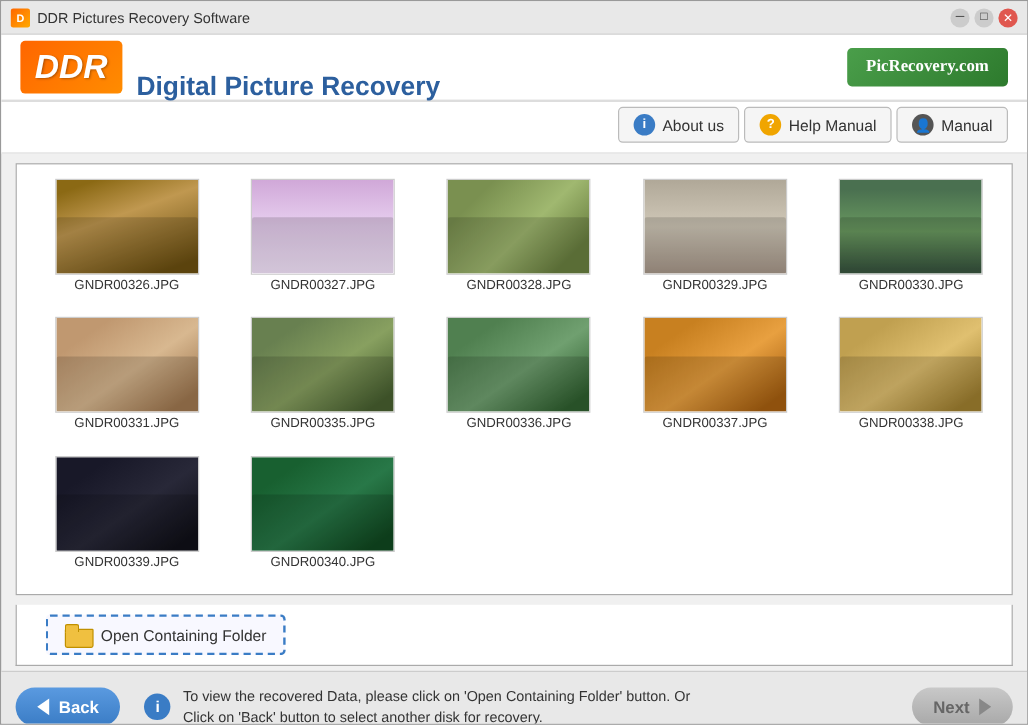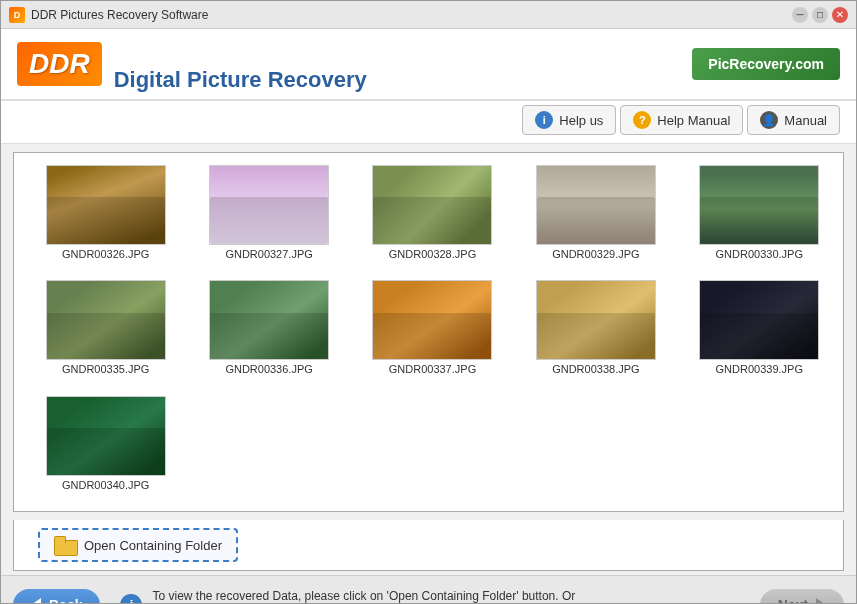--- a/index.html
+++ b/index.html
@@ -59,21 +59,21 @@
       background: #ccc;
       color: #333;
     }
     .title-btn.minimize { background: #ccc; }
     .title-btn.maximize { background: #ccc; }
     .title-btn.close { background: #e0574f; color: white; }
 
     
     .header {
       background: white;
-      height: 72px;
+      height: 56px;
       display: flex;
       align-items: center;
       justify-content: space-between;
       padding: 0 16px;
       border-bottom: 2px solid #ddd;
     }
     .logo-area {
       display: flex;
       align-items: center;
       gap: 12px;
@@ -101,20 +101,21 @@
     }
     .picrecovery-btn {
       background: linear-gradient(135deg, #4a9e4a, #2d7a2d);
       color: white;
       border: none;
       padding: 8px 16px;
       border-radius: 4px;
       font-size: 14px;
       font-weight: bold;
       cursor: pointer;
+      font-family: Liberation Serif, serif;
     }
 
     
     .nav-row {
       background: white;
       display: flex;
       justify-content: flex-end;
       padding: 4px 16px 8px;
       gap: 4px;
       border-bottom: 1px solid #ddd;
@@ -374,21 +375,21 @@
     <div class="logo-text">Digital Picture Recovery</div>
   </div>
   <div class="header-right">
     <button class="picrecovery-btn">PicRecovery.com</button>
   </div>
 </div>
 
 <div class="nav-row">
   <button class="nav-btn">
     <span class="nav-btn-icon info-icon">i</span>
-    <span>Help us</span>
+    <span>About us</span>
   </button>
   <button class="nav-btn">
     <span class="nav-btn-icon question-icon">?</span>
     <span>Help Manual</span>
   </button>
   <button class="nav-btn">
     <span class="nav-btn-icon support-icon">👤</span>
     <span>Manual</span>
   </button>
 </div>
@@ -418,20 +419,26 @@
         <div class="photo-thumb">
           <div class="photo-sim p329" style="background: linear-gradient(rgb(176, 168, 152) 0%, rgb(208, 200, 184) 50%, rgb(168, 152, 138) 100%);"></div>
         </div>
         <div class="photo-label">GNDR00329.JPG</div>
       </div>
       <div class="photo-item">
         <div class="photo-thumb">
           <div class="photo-sim p330" style="background: linear-gradient(rgb(74, 112, 80) 10%, rgb(106, 154, 96) 55%, rgb(58, 88, 64) 95%);"></div>
         </div>
         <div class="photo-label">GNDR00330.JPG</div>
+      </div>
+      <div class="photo-item">
+        <div class="photo-thumb">
+          <div class="photo-sim p331" style="background: linear-gradient(145deg, rgb(192, 152, 112) 20%, rgb(216, 184, 144) 55%, rgb(160, 120, 80) 90%);"></div>
+        </div>
+        <div class="photo-label">GNDR00331.JPG</div>
       </div>
       <div class="photo-item">
         <div class="photo-thumb">
           <div class="photo-sim p335" style="background: linear-gradient(145deg, rgb(104, 128, 80) 20%, rgb(136, 160, 96) 55%, rgb(72, 96, 48) 90%);"></div>
         </div>
         <div class="photo-label">GNDR00335.JPG</div>
       </div>
       <div class="photo-item">
         <div class="photo-thumb">
           <div class="photo-sim p336" style="background: linear-gradient(145deg, rgb(80, 128, 80) 20%, rgb(112, 160, 112) 55%, rgb(48, 96, 48) 90%);"></div>

